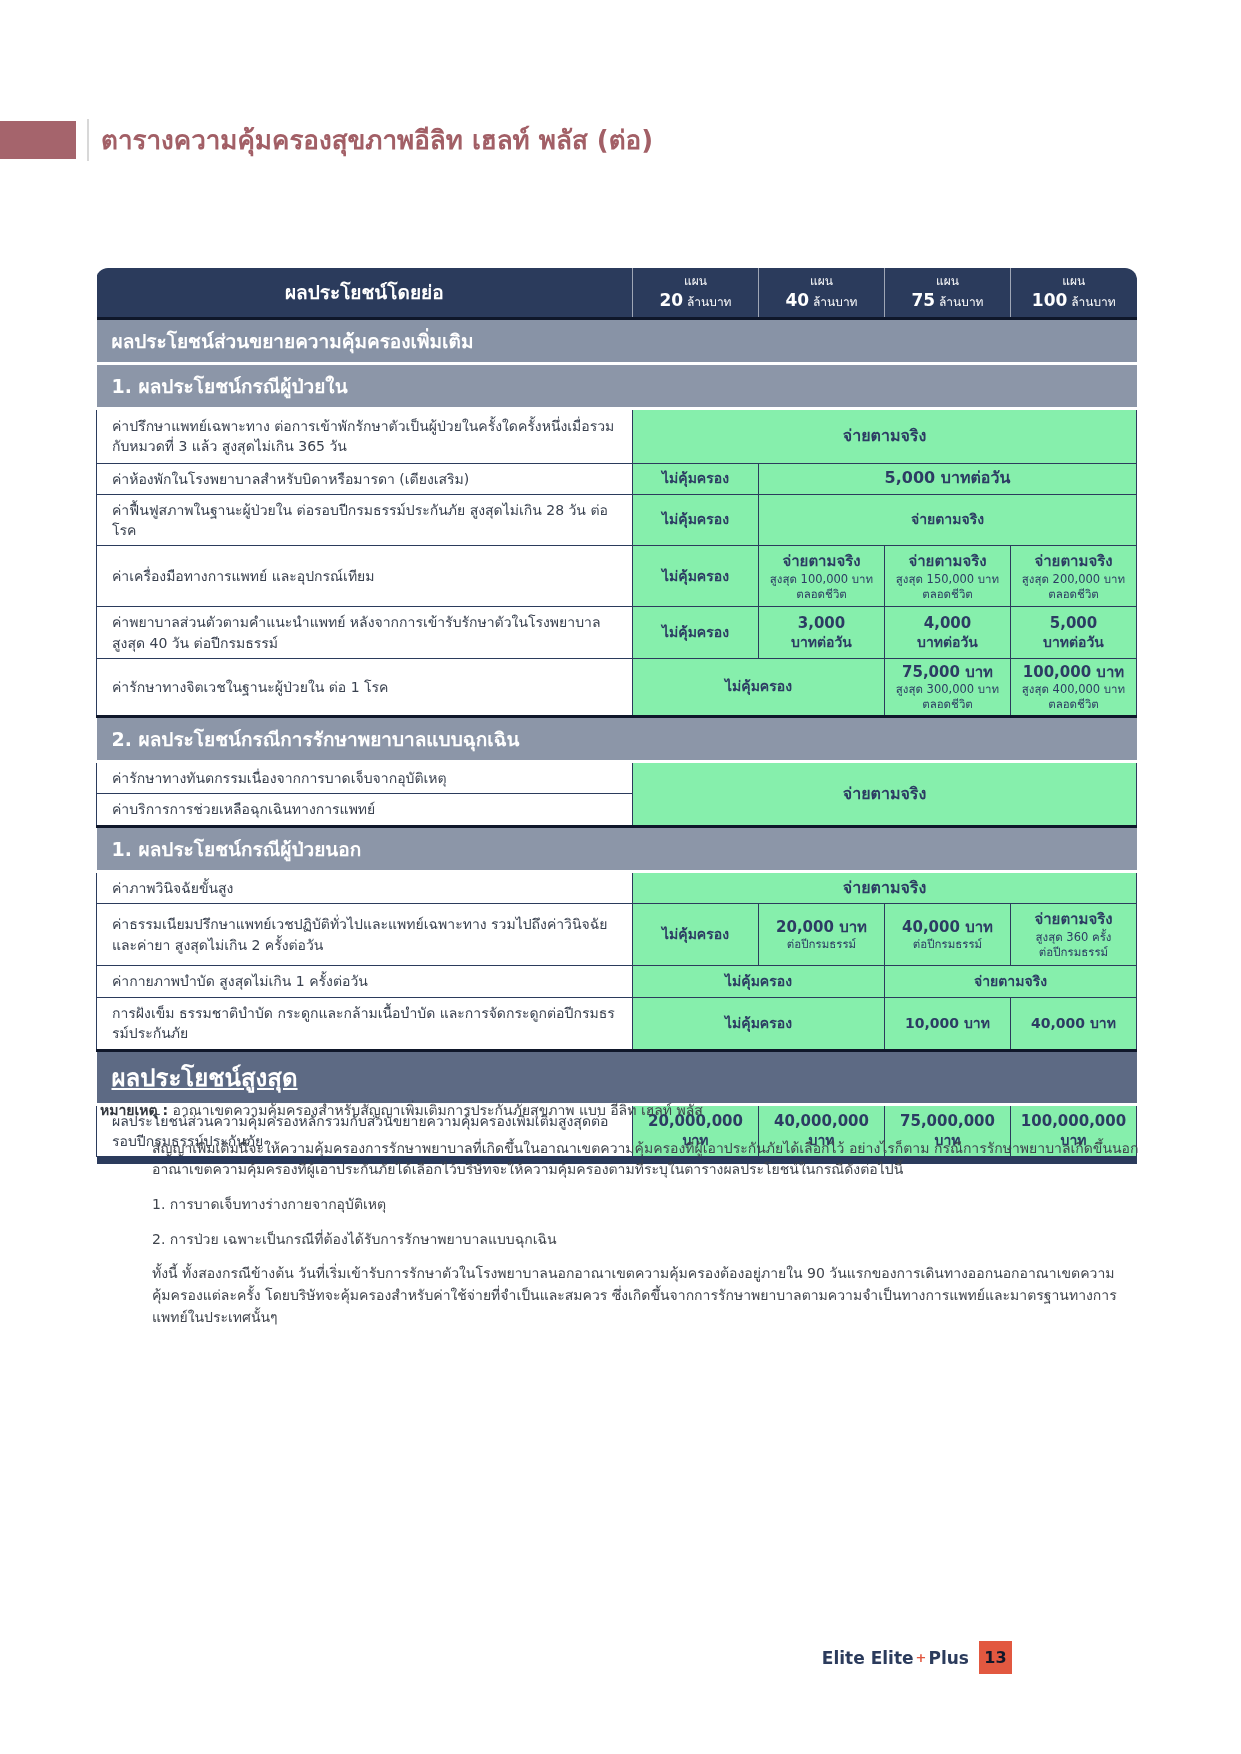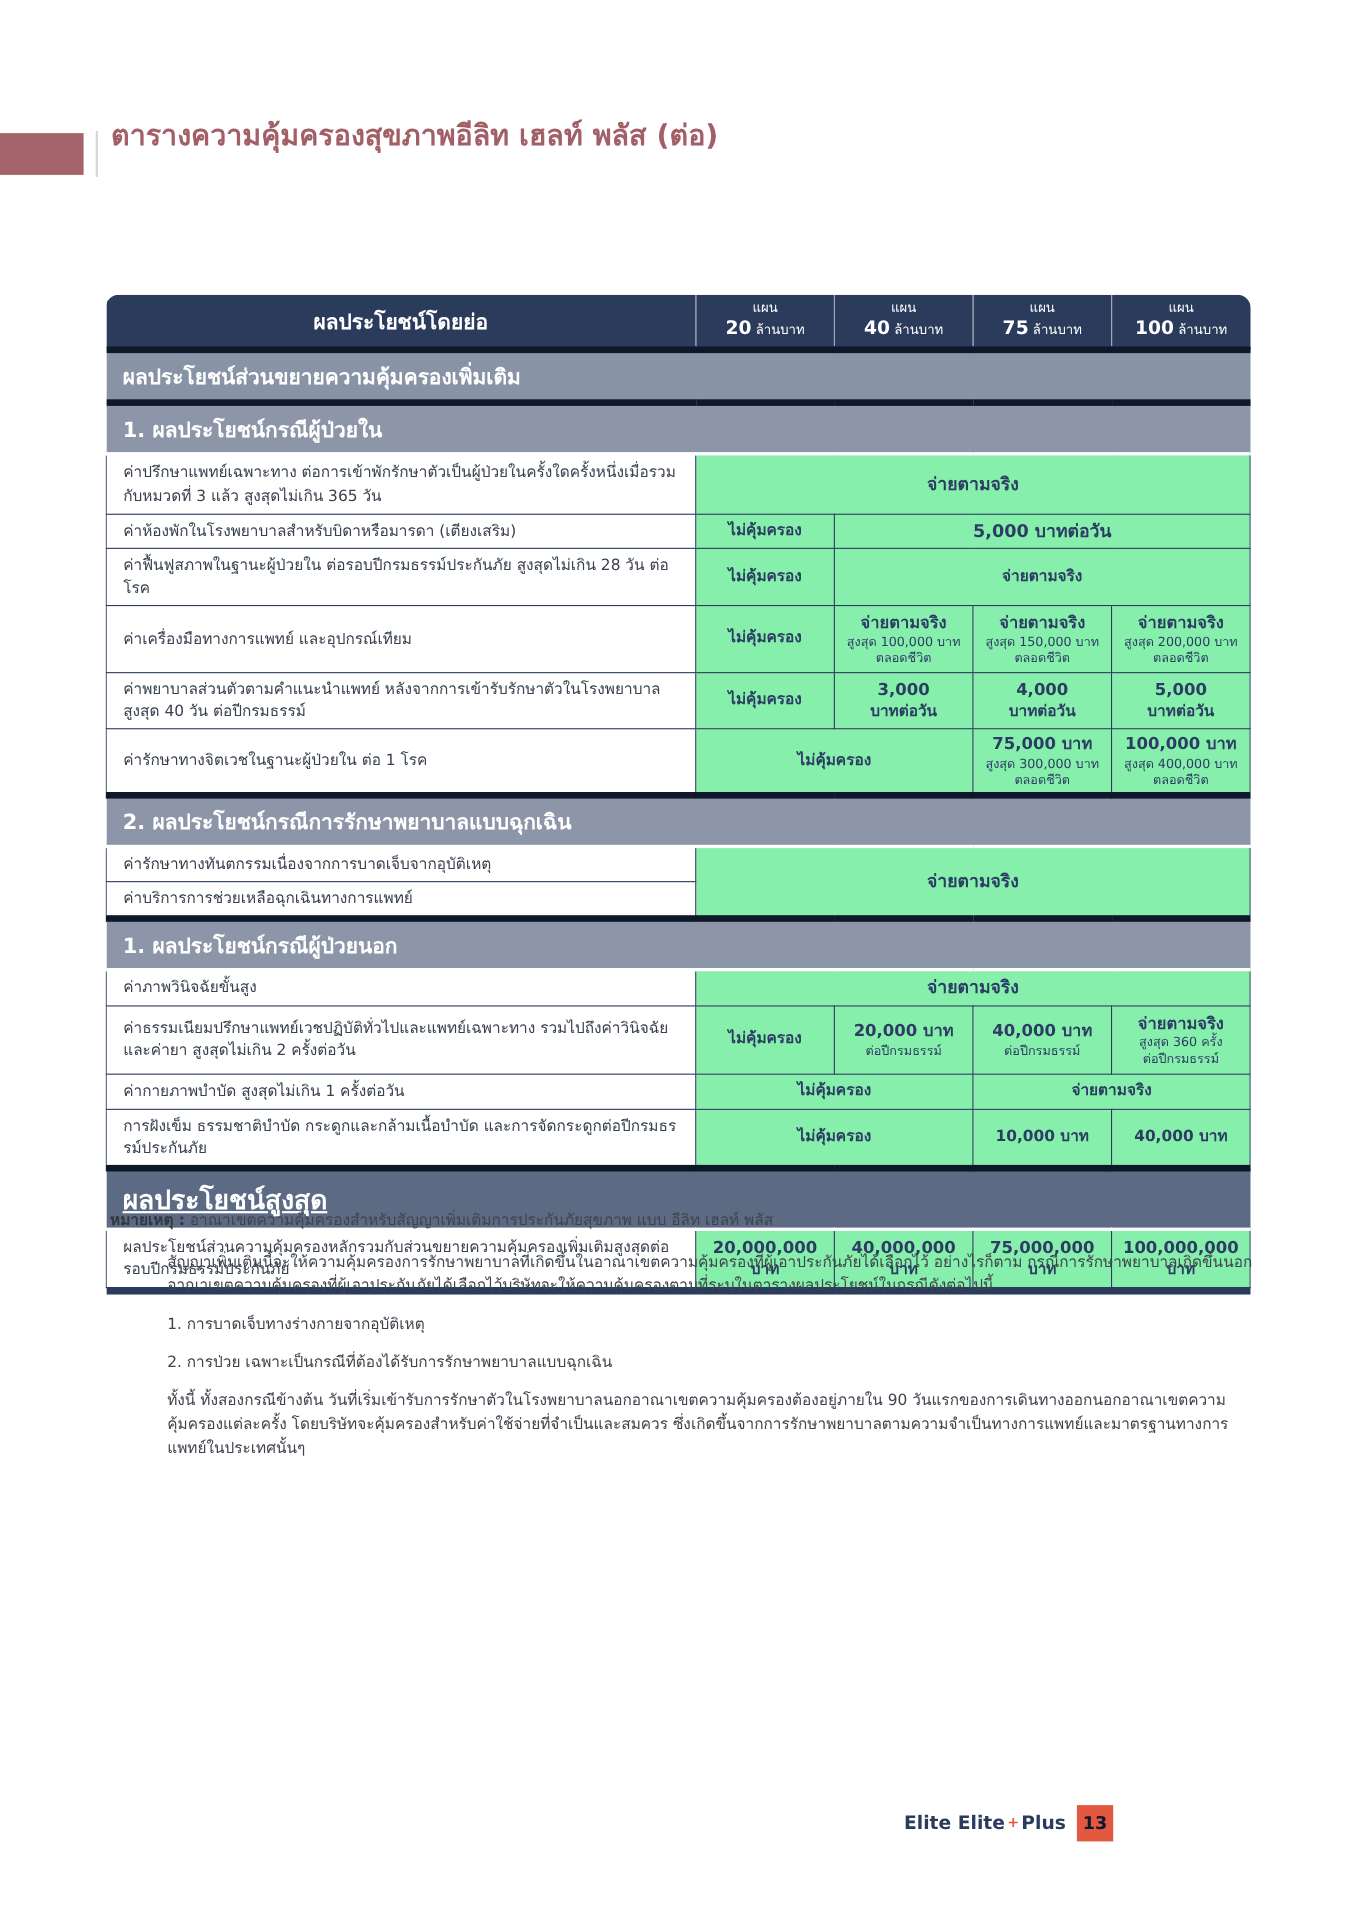--- a/index.html
+++ b/index.html
@@ -19,21 +19,21 @@
   .accent-block {
     position: absolute; left: 0; top: 121px;
     width: 76px; height: 38px;
     background: #a5646c;
   }
   .accent-line {
     position: absolute; left: 87px; top: 119px;
     width: 2px; height: 42px; background: #d8d8d8;
   }
   .doc-title {
-    position: absolute; left: 101px; top: 108px;
+    position: absolute; left: 101px; top: 124px;
     width: 1000px;
     font-size: 26px; font-weight: 700; color: #a25f66;
     line-height: 1.3;
   }
 
   
   .tbl-wrap {
     position: absolute; left: 96px; top: 268px;
     width: 1041px;
     border-radius: 12px 12px 0 0;
@@ -57,21 +57,21 @@
   td.h-benefit { font-size: 19px; font-weight: 700; }
   td.h-plan { border-left: 1px solid rgba(255,255,255,0.55); padding: 2px 0; margin-top: 44px; }
   .plan-label { font-size: 12px; line-height: 1.25; }
   .plan-amt-line { font-size: 12px; line-height: 1.3; white-space: nowrap; }
   .plan-amt { font-size: 17px; font-weight: 700; }
 
   
   td.sec {
     color: #ffffff; font-weight: 700; font-size: 19px;
     padding: 6px 0 6px 15px;
-    border-top: 6px solid #0f172a;
+    border-top: 3px solid #0f172a;
     border-bottom: 3px solid #ffffff;
   }
   td.sec-ext  { background: #8893a6; height: 44px; }
   td.sec-num  { background: #8c96a8; height: 44px; }
   td.sec-max  { background: #5d6a84; height: 46px; font-size: 24px; text-decoration: underline; }
 
   
   td.desc {
     background: #ffffff;
     border: 1px solid #2b3b5c;

